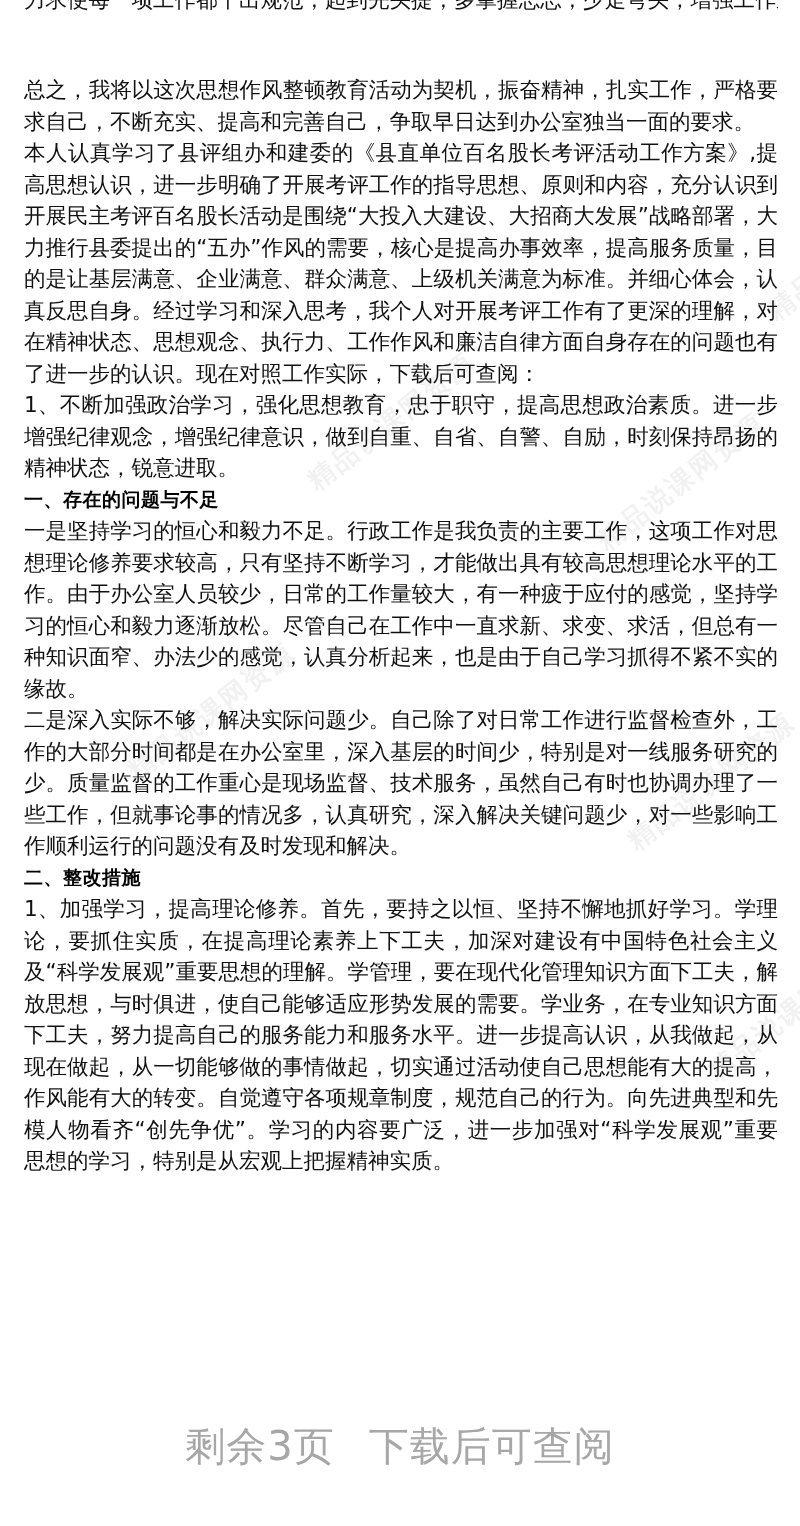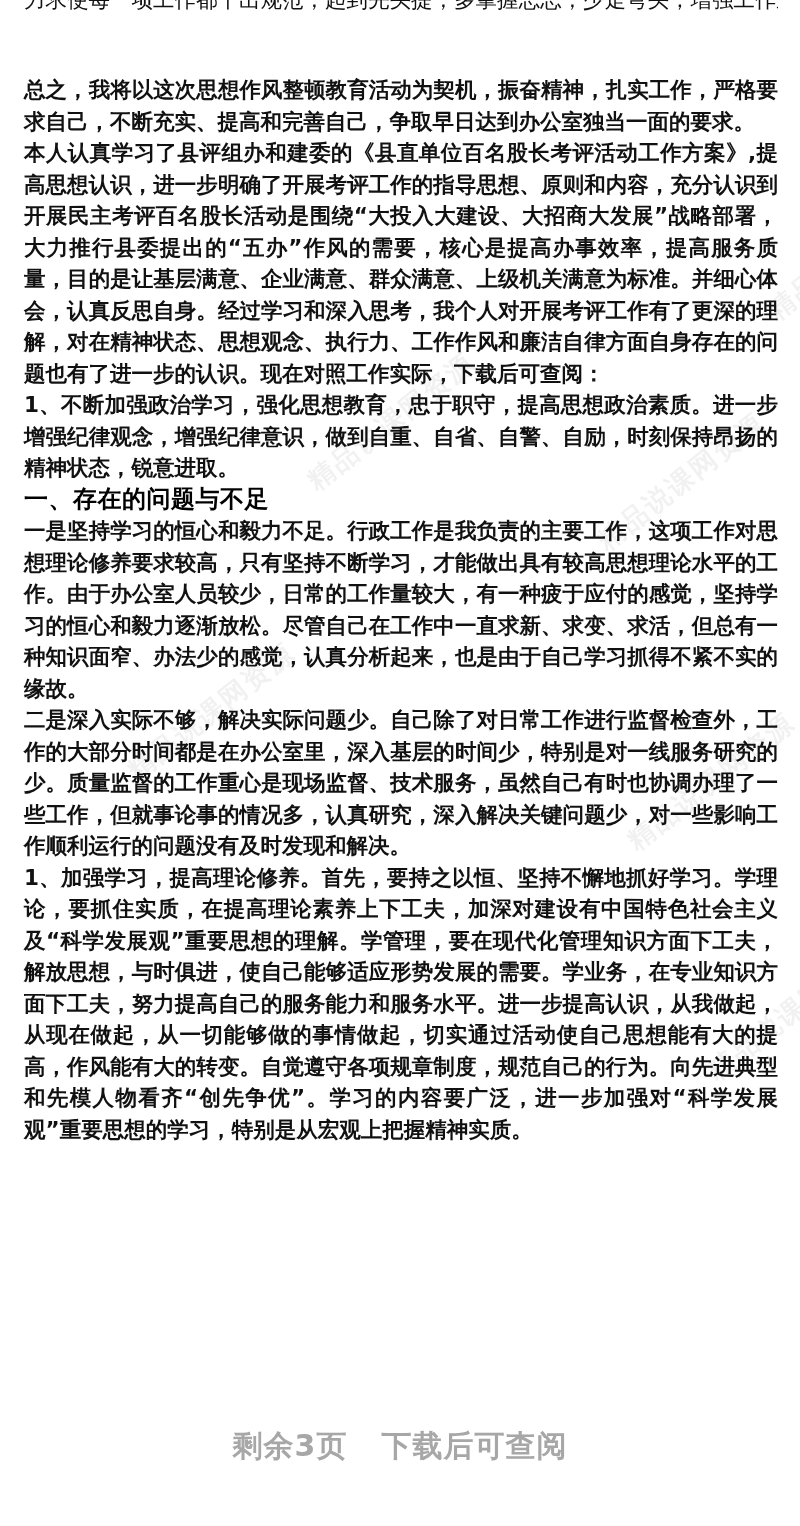--- a/index.html
+++ b/index.html
@@ -76,27 +76,26 @@
 
   .para {
     margin: 0;
     padding: 0;
     font-size: 21.5px;
     line-height: 31.5px;
     color: #111;
     text-align: justify;
     text-justify: inter-ideograph;
     letter-spacing: 0px;
-    font-weight: bold;
   }
 
   .heading {
     margin: 0;
     padding: 0;
-    font-size: 24px;
+    font-size: 19px;
     line-height: 31.5px;
     color: #000;
     font-weight: 700;
     letter-spacing: 0.5px;
   }
 
   .spacer-lg { height: 58px; }
 
   .text-col {
     position: absolute;
@@ -122,22 +121,22 @@
     right: 0;
     top: 1398px;
     height: 96px;
     display: flex;
     align-items: center;
     justify-content: center;
     z-index: 4;
     background: #ffffff;
   }
   .footer-text {
-    font-size: 30px;
-    font-weight: 700;
+    font-size: 40px;
+    font-weight: 400;
     color: #a7a7a7;
     letter-spacing: 1px;
     font-family: "DejaVu Sans", "Liberation Sans", sans-serif;
     white-space: pre;
     cursor: pointer;
   }
   .footer-pages { }
   .footer-gap { display: inline-block; width: 34px; }
   .footer-action { }
 </style>
@@ -170,20 +169,21 @@
 
 
 
       <h2 class="heading">一、存在的问题与不足</h2>
 
       <p class="para">一是坚持学习的恒心和毅力不足。行政工作是我负责的主要工作，这项工作对思想理论修养要求较高，只有坚持不断学习，才能做出具有较高思想理论水平的工作。由于办公室人员较少，日常的工作量较大，有一种疲于应付的感觉，坚持学习的恒心和毅力逐渐放松。尽管自己在工作中一直求新、求变、求活，但总有一种知识面窄、办法少的感觉，认真分析起来，也是由于自己学习抓得不紧不实的缘故。</p>
 
       <p class="para">二是深入实际不够，解决实际问题少。自己除了对日常工作进行监督检查外，工作的大部分时间都是在办公室里，深入基层的时间少，特别是对一线服务研究的少。质量监督的工作重心是现场监督、技术服务，虽然自己有时也协调办理了一些工作，但就事论事的情况多，认真研究，深入解决关键问题少，对一些影响工作顺利运行的问题没有及时发现和解决。</p>
 
 
+      <h2 class="heading">二、整改措施</h2>
 
       <p class="para">1、加强学习，提高理论修养。首先，要持之以恒、坚持不懈地抓好学习。学理论，要抓住实质，在提高理论素养上下工夫，加深对建设有中国特色社会主义及“科学发展观”重要思想的理解。学管理，要在现代化管理知识方面下工夫，解放思想，与时俱进，使自己能够适应形势发展的需要。学业务，在专业知识方面下工夫，努力提高自己的服务能力和服务水平。进一步提高认识，从我做起，从现在做起，从一切能够做的事情做起，切实通过活动使自己思想能有大的提高，作风能有大的转变。自觉遵守各项规章制度，规范自己的行为。向先进典型和先模人物看齐“创先争优”。学习的内容要广泛，进一步加强对“科学发展观”重要思想的学习，特别是从宏观上把握精神实质。</p>
 
     </div>
   </div>
 
   <div class="fade-strip"></div>
 
   <div class="footer">
     <div class="footer-text"><span class="footer-pages">剩余3页</span><span class="footer-gap"></span><span class="footer-action">下载后可查阅</span></div>

